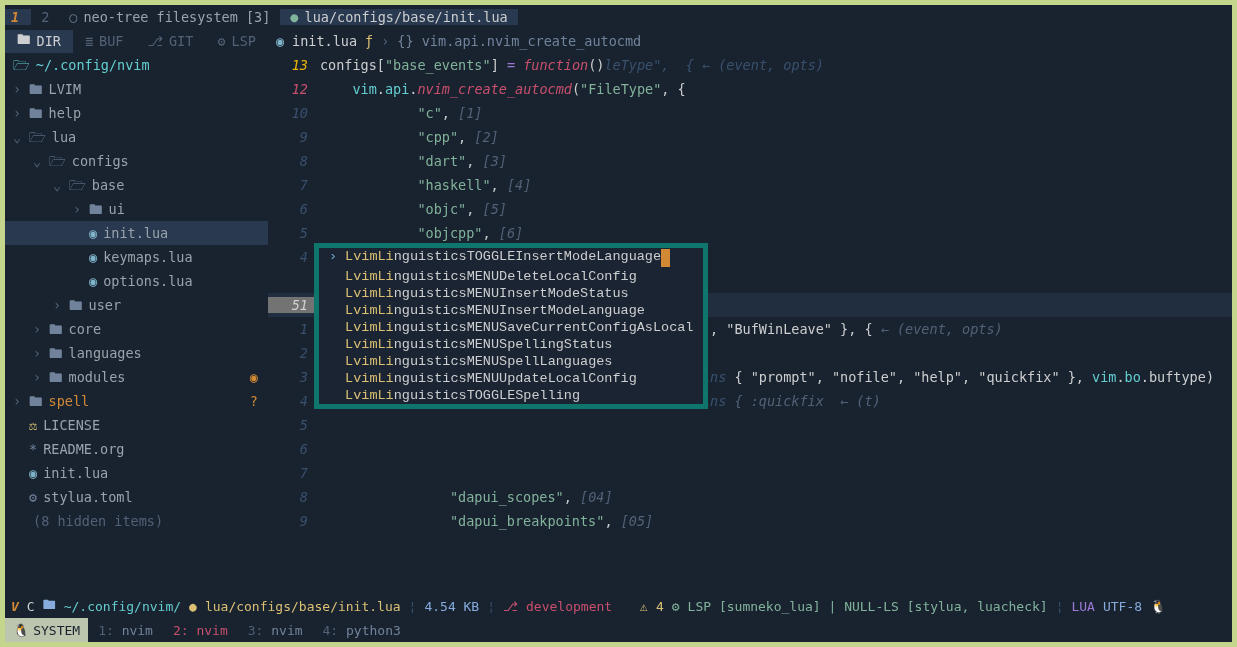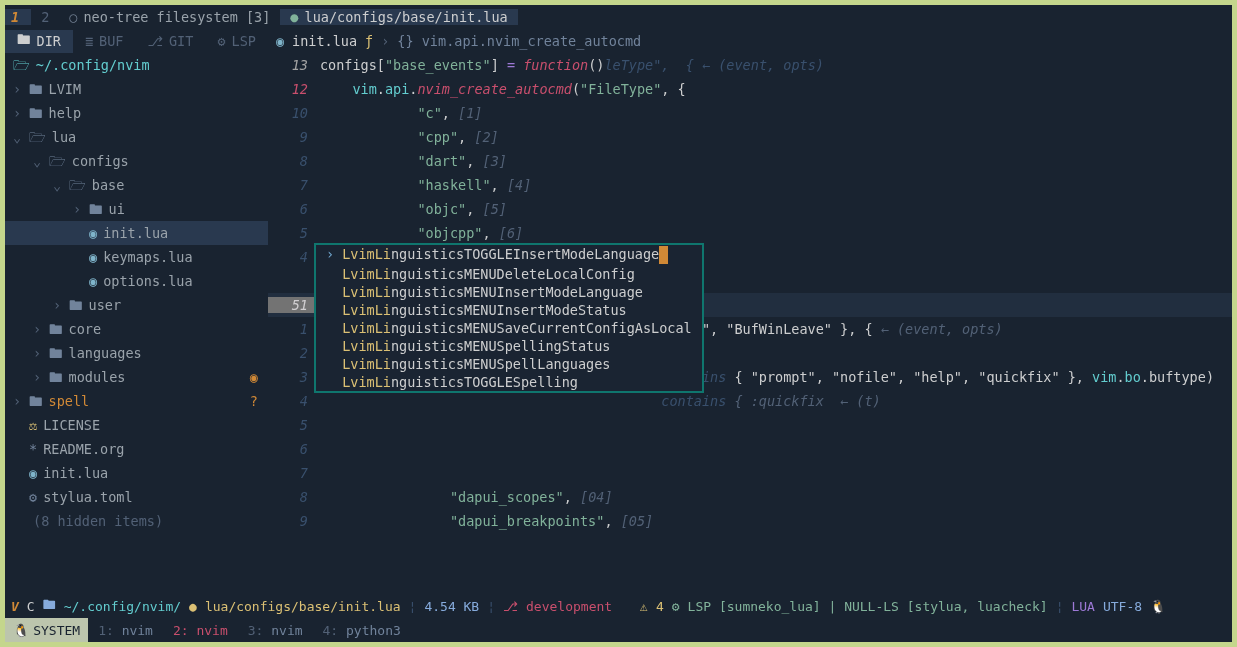--- a/index.html
+++ b/index.html
@@ -56,41 +56,42 @@
 .editor { flex: 1; display: flex; flex-direction: column; }
 .breadcrumb {
   height: 24px; display: flex; align-items: center; gap: 8px;
   padding-left: 8px; color: #71839b; background: #192330;
 }
 .breadcrumb .fn { color: #dbc074; }
 .code-area { flex: 1; position: relative; overflow: hidden; }
 .code-line { display: flex; height: 24px; align-items: center; }
 .gutter { width: 52px; text-align: right; padding-right: 12px; color: #39506d; font-style: italic; }
 .gutter.cur { color: #d0ced0; background: #737373; }
-.gl-13 { color: #a3a3a3; font-weight: normal; }
+.gl-13 { color: #eab308; font-weight: normal; }
 .gl-12 { color: #c94f6d; }
 .linewrap { flex: 1; white-space: pre; position: relative; }
 .line-hl { background: #212e3f; }
 
 .c-ident { color: #cdcecf; }
 .c-punct { color: #cdcecf; }
 .c-str { color: #81B29A; }
 .c-op { color: #9d79d6; }
 .c-builtin { color: #63cdcf; }
 .c-kw { color: #c94f6d; font-style: italic; }
 .c-comment { color: #526176; font-style: italic; }
 .c-dim { color: #39506d; font-style: italic; }
 
 .completion-popup {
   position: absolute;
   left: 46px;
   top: 190px;
   background: #1a2432;
-  border: 2px solid #0f766e;
+  border: 5px solid #0f766e;
   z-index: 10;
+  font-family: Liberation Mono, monospace;
 }
 .comp-item { padding: 1px 10px; color: #cdcecf; white-space: pre; }
 .comp-item.sel { background: #29394f; }
 .comp-prefix { color: #dbc074; }
 .comp-caret { color: #71a7cf; }
 .cursor-block { background: #d18936; color: #d18936; display: inline-block; width: 9px; height: 18px; }
 
 .statusline {
   height: 24px; display: flex; align-items: center; background: #192330;
   padding: 0 6px; gap: 8px; font-size: 13px; white-space: nowrap; overflow: hidden;
@@ -346,25 +347,26 @@
             <div class="gutter ">8</div>
             <div class="linewrap">                <span class="c-str">"dapui_scopes"</span><span class="c-punct">, </span><span class="c-comment">[04]</span></div>
           </div>
           <div class="code-line">
             <div class="gutter ">9</div>
             <div class="linewrap">                <span class="c-str">"dapui_breakpoints"</span><span class="c-punct">, </span><span class="c-comment">[05]</span></div>
           </div>
           <div class="completion-popup">
             <div class="comp-item"><span class="comp-caret">› </span><span class="comp-prefix">LvimLi</span><span>nguisticsTOGGLEInsertModeLanguage</span><span class="cursor-block"> </span></div>
             <div class="comp-item">  <span class="comp-prefix">LvimLi</span><span>nguisticsMENUDeleteLocalConfig</span></div>
+            <div class="comp-item">  <span class="comp-prefix">LvimLi</span><span>nguisticsMENUInsertModeStatus</span></div>
             <div class="comp-item">  <span class="comp-prefix">LvimLi</span><span>nguisticsMENUInsertModeLanguage</span></div>
-            <div class="comp-item">  <span class="comp-prefix">LvimLi</span><span>nguisticsMENUInsertModeStatus</span></div>
             <div class="comp-item">  <span class="comp-prefix">LvimLi</span><span>nguisticsMENUSaveCurrentConfigAsLocal</span></div>
             <div class="comp-item">  <span class="comp-prefix">LvimLi</span><span>nguisticsMENUSpellingStatus</span></div>
             <div class="comp-item">  <span class="comp-prefix">LvimLi</span><span>nguisticsMENUSpellLanguages</span></div>
+            <div class="comp-item">  <span class="comp-prefix">LvimLi</span><span>nguisticsMENUUpdateLocalConfig</span></div>
             <div class="comp-item">  <span class="comp-prefix">LvimLi</span><span>nguisticsTOGGLESpelling</span></div>
           </div>
         </div>
     </div>
   </div>
 
   <div class="statusline">
     <span class="sl-mode">V</span>
     <span class="sl-c">C</span>
     <span style="color:#86abdc;">🖿</span>

